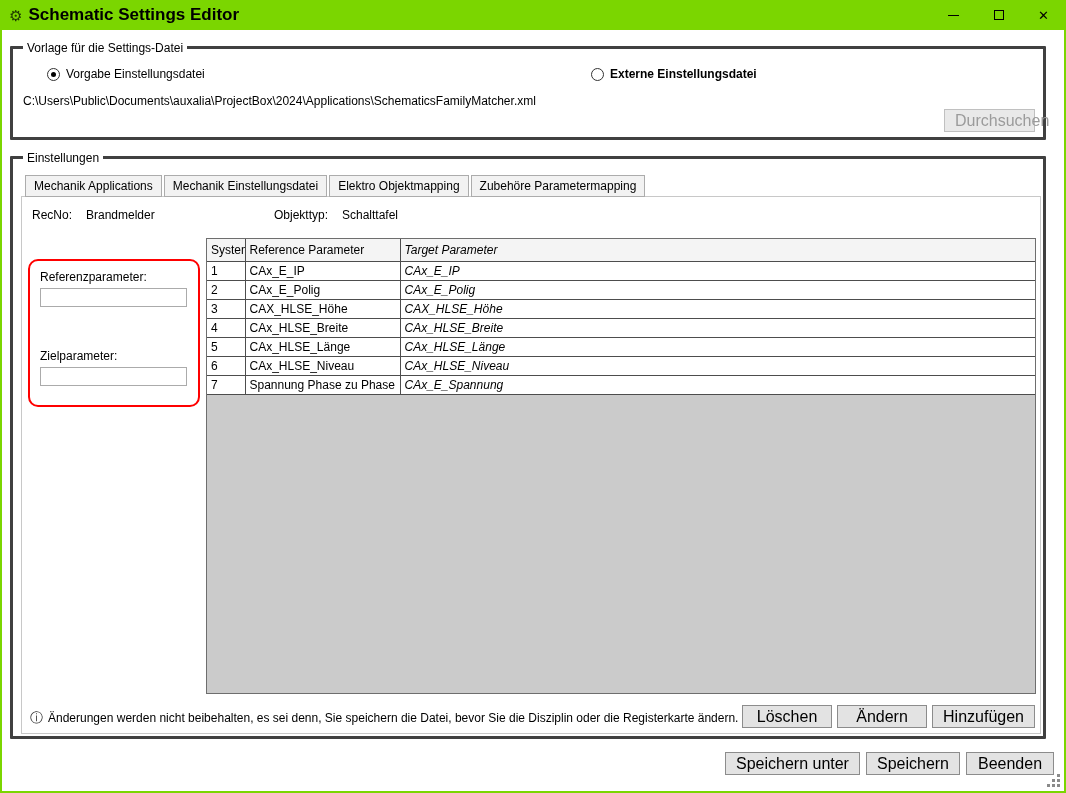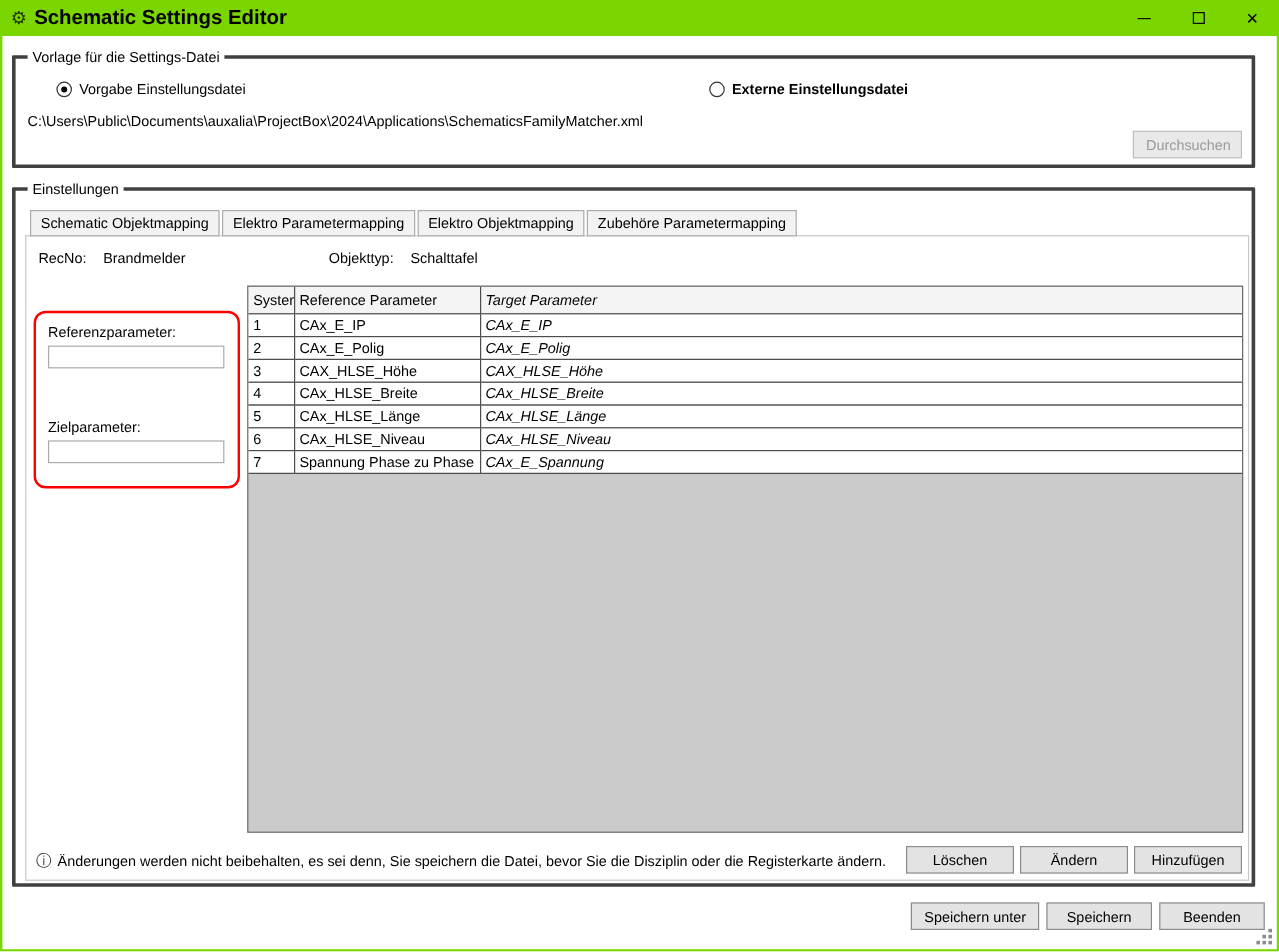--- a/index.html
+++ b/index.html
@@ -48,21 +48,21 @@
     width: 13px; height: 13px; border: 1px solid #333; border-radius: 50%;
     background: #fff; position: relative; flex: 0 0 auto;
   }
   .radio-dot.checked::after {
     content: ""; position: absolute; left: 3px; top: 3px; width: 5px; height: 5px;
     background: #000; border-radius: 50%;
   }
   .file-path { position: absolute; left: 10px; top: 45px; white-space: nowrap; }
   .btn {
     background: #E3E3E3; border: 1px solid #8C8C8C;
-    font-family: "Liberation Sans", sans-serif; font-size: 12px; color: #000;
+    font-family: "Liberation Sans", sans-serif; font-size: 16px; color: #000;
     height: 23px; padding: 0 10px; text-align: center; cursor: default; white-space: nowrap;
   }
   .btn:disabled, .btn.disabled { background: #E9E9E9; border-color: #C0C0C0; color: #9B9B9B; }
   .browse-btn { position: absolute; right: 8px; top: 60px; width: 91px; }
   
   .group-settings { left: 8px; top: 126px; width: 1036px; height: 583px; }
   .tabstrip { position: absolute; left: 12px; top: 13px; height: 25px; display: flex; align-items: flex-end; z-index: 2; }
   .tab {
     height: 22px; padding: 0 8px; display: flex; align-items: center;
     background: #F2F2F2; border: 1px solid #ACACAC; border-bottom: 1px solid #ACACAC;
@@ -163,22 +163,22 @@
         </label>
       </div>
       <div class="file-path">C:\Users\Public\Documents\auxalia\ProjectBox\2024\Applications\SchematicsFamilyMatcher.xml</div>
       <button class="btn browse-btn disabled" disabled="">Durchsuchen</button>
     </div>
 
     <div class="groupbox group-settings">
       <span class="legend">Einstellungen</span>
 
       <div class="tabstrip">
-        <div class="tab">Schematic Objektmapping</div>
-        <div class="tab">Elektro Parametermapping</div>
+        <div class="tab">Mechanik Applications</div>
+        <div class="tab">Mechanik Einstellungsdatei</div>
         <div class="tab">Elektro Objektmapping</div>
         <div class="tab">Zubehöre Parametermapping</div>
       </div>
 
       <div class="tabpanel">
 
         <span class="meta-label lbl-system">RecNo:</span>
         <span class="meta-value val-system">Brandmelder</span>
         <span class="meta-label lbl-objtype">Objekttyp:</span>
         <span class="meta-value val-objtype">Schalttafel</span>

